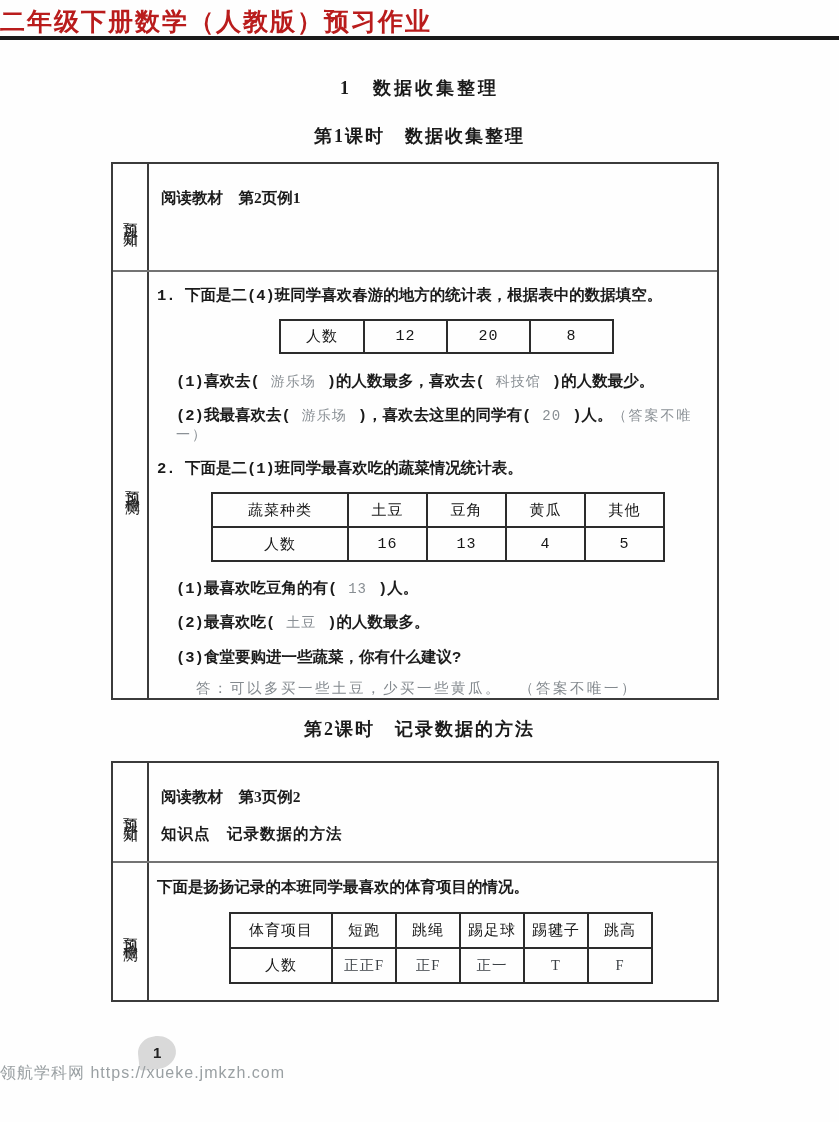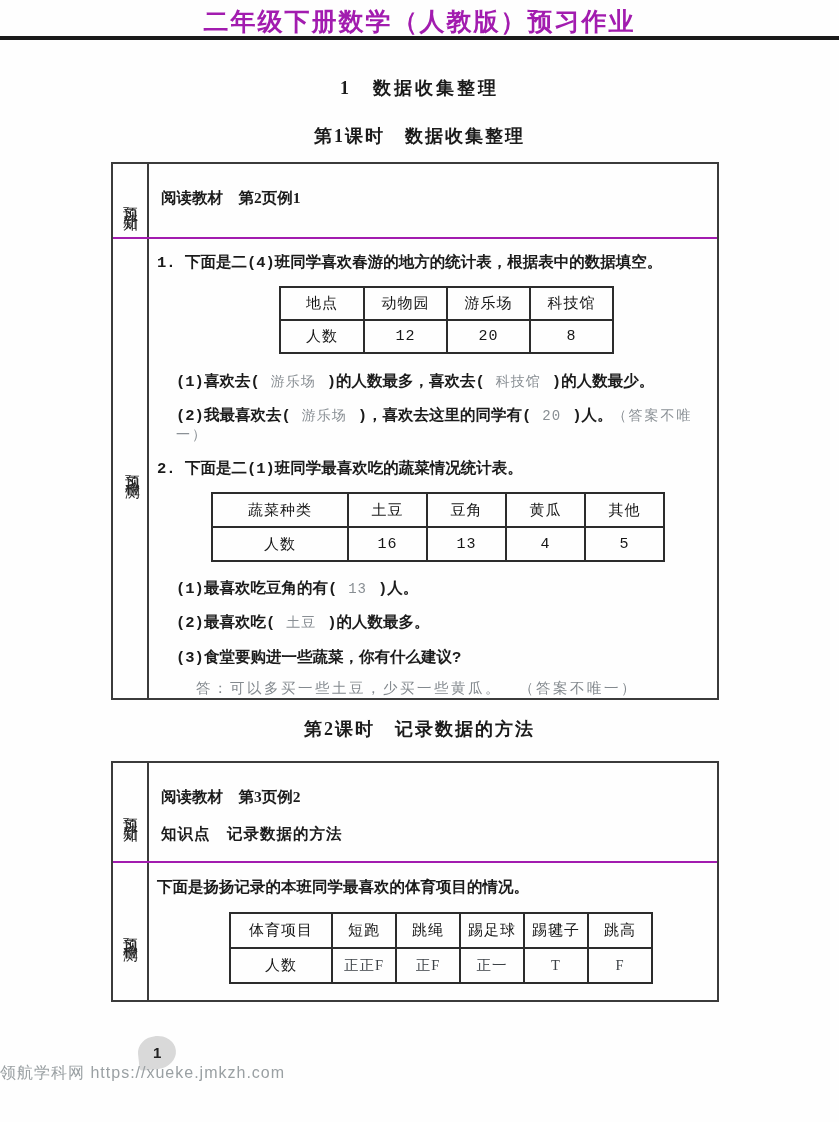--- a/index.html
+++ b/index.html
@@ -7,22 +7,22 @@
   .page {
     position: relative;
     width: 839px; height: 1122px;
     background: #fefefe;
     font-family: "Liberation Serif", "DejaVu Serif", serif;
     color: #1b1b1b;
     overflow: hidden;
   }
   .header-title {
     position: absolute; top: 5px; left: 0; width: 100%;
-    text-align: center; font-size: 25px; font-weight: 700;
-    letter-spacing: 2px; color: #a21caf;
+    text-align: left; font-size: 25px; font-weight: 700;
+    letter-spacing: 2px; color: #b91c1c;
   }
   .header-rule {
     position: absolute; top: 36px; left: 0; width: 100%; height: 4px;
     background: #1a1a1a;
   }
   .chapter-title {
     position: absolute; top: 76px; left: 0; width: 100%;
     text-align: center; font-size: 18px; font-weight: 700; letter-spacing: 3px;
   }
   .lesson-title {
@@ -34,21 +34,21 @@
 
   .study-box {
     position: absolute; left: 111px; width: 608px;
     border: 2px solid #3b3b3b;
     display: flex; flex-direction: column;
     background: #fefefe;
   }
   .box1 { top: 162px; height: 538px; }
   .box2 { top: 761px; height: 241px; }
   .box-row { display: flex; }
-  .box-row.first { border-bottom: 2px solid #a21caf; justify-content: center; }
+  .box-row.first { border-bottom: 2px solid #737373; justify-content: center; }
   .box1 .box-row.first { height: 110px; }
   .box1 .box-row.second { flex: 1; font-family: Liberation Mono, monospace; }
   .box2 .box-row.first { height: 100px; }
   .box2 .box-row.second { flex: 1; }
   .side-label {
     width: 36px; border-right: 2px solid #3b3b3b;
     display: flex; align-items: center; justify-content: center;
     writing-mode: vertical-rl; text-orientation: upright;
     font-size: 15px; letter-spacing: 3px; color: #222; font-weight: 500;
   }
@@ -136,26 +136,20 @@
         <div class="qline m-q1">1. 下面是二(4)班同学喜欢春游的地方的统计表，根据表中的数据填空。</div>
 
         <table class="stat t1">
           <colgroup>
               <col style="width:84px">
               <col style="width:83px">
               <col style="width:83px">
               <col style="width:83px">
             </colgroup>
           <tbody>
-              <tr>
-            <td>地点</td>
-            <td>动物园</td>
-            <td>游乐场</td>
-            <td>科技馆</td>
-          </tr>
           <tr>
             <td>人数</td>
             <td>12</td>
             <td>20</td>
             <td>8</td>
           </tr>
         </tbody>
           </table>
 
         <div class="subline m-sub1"><span>(1)喜欢去(</span><span class="hw">游乐场</span><span>)的人数最多，喜欢去(</span><span class="hw">科技馆</span><span>)的人数最少。</span></div>

